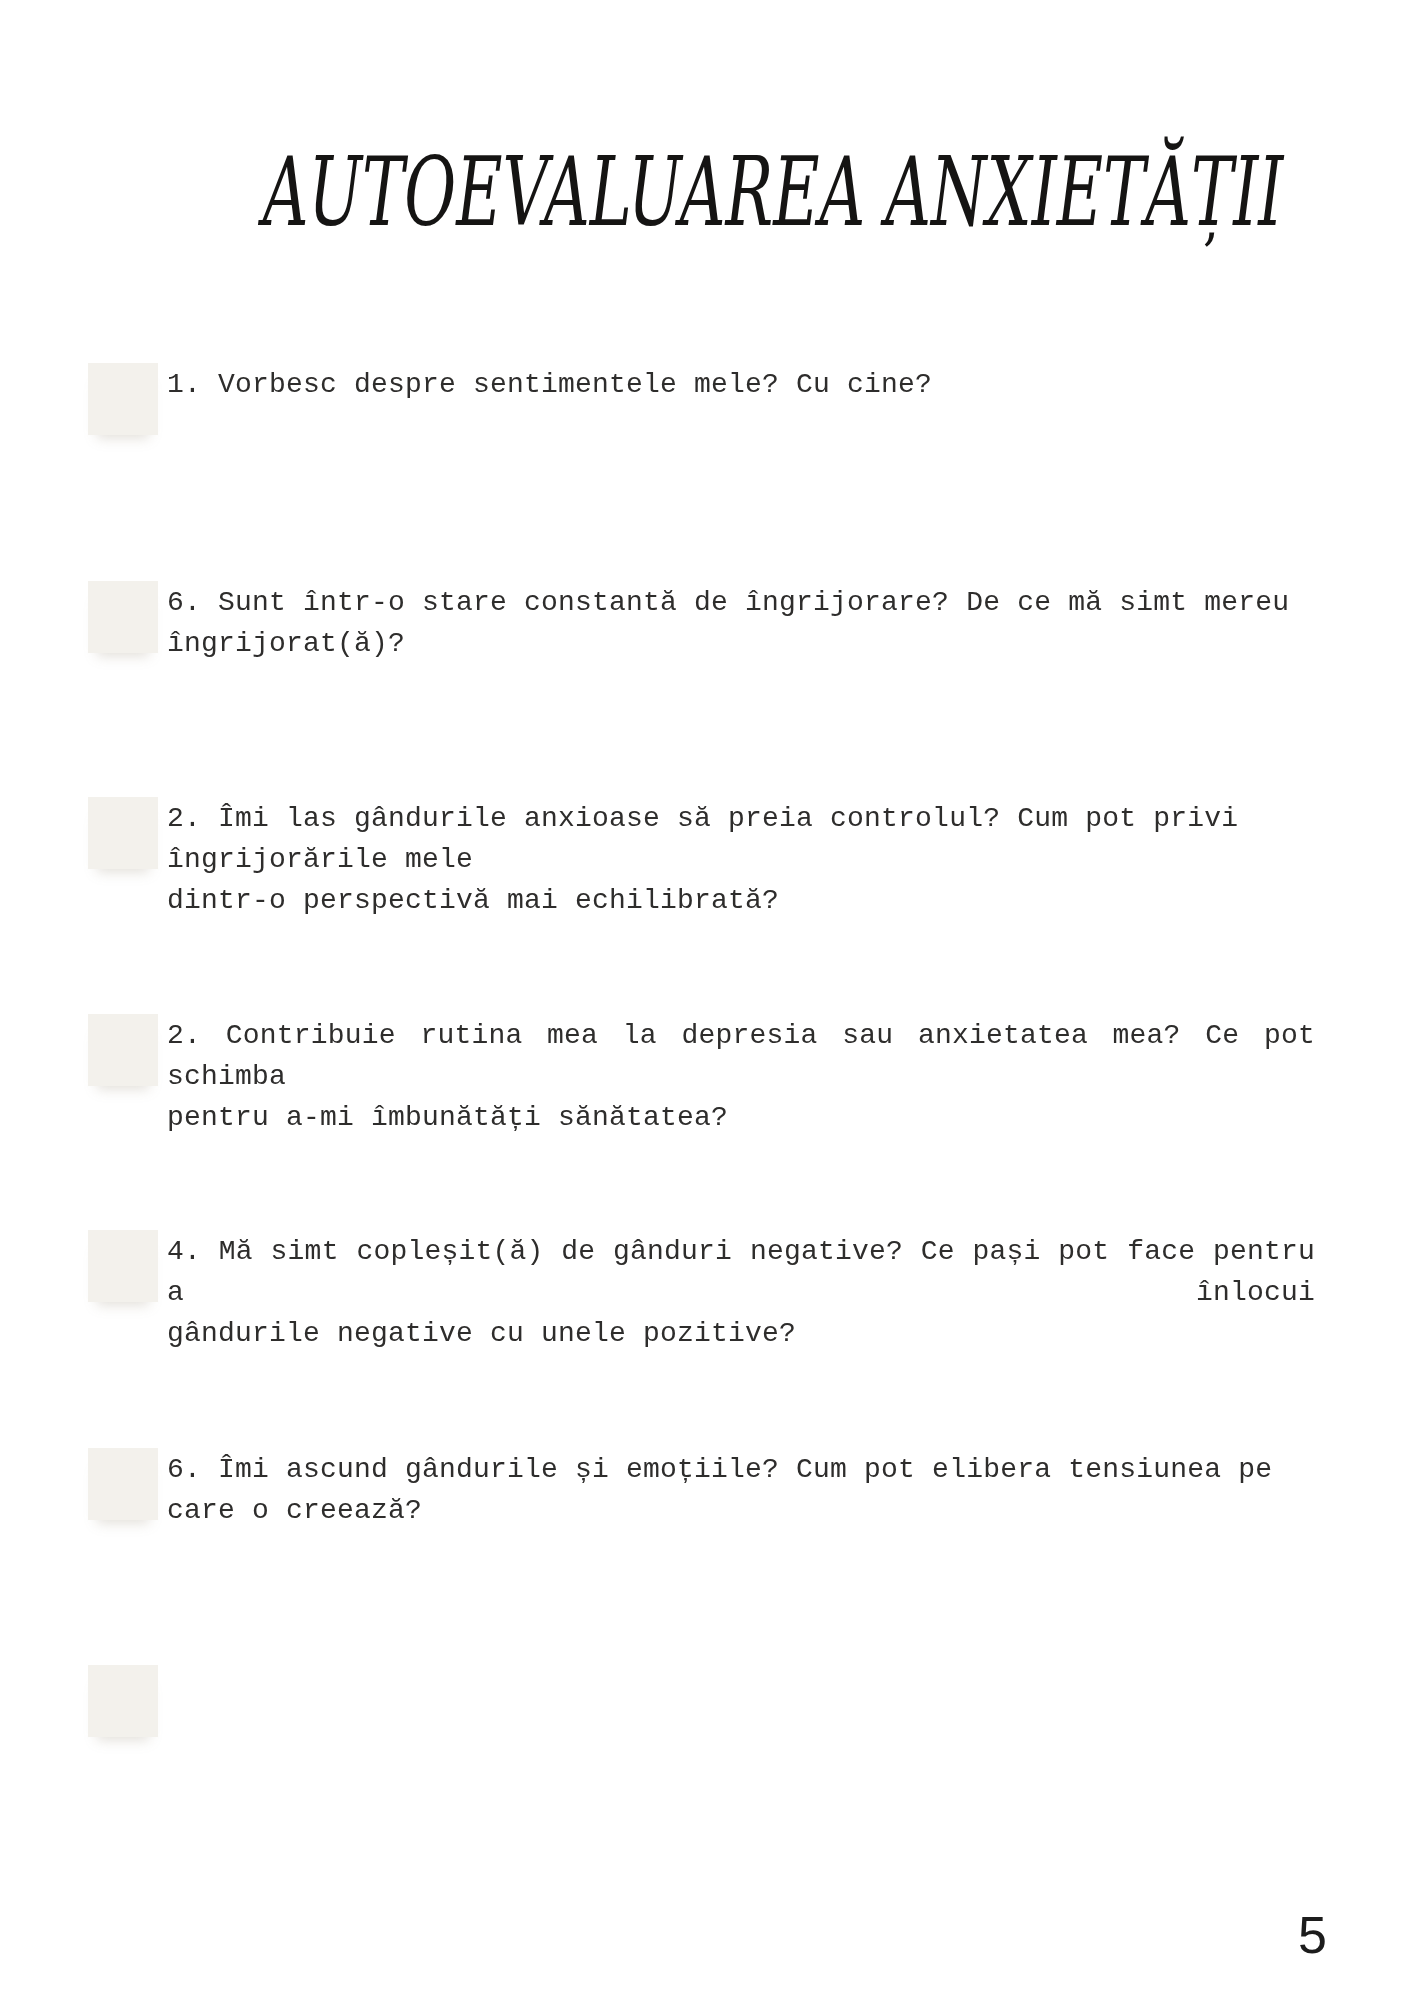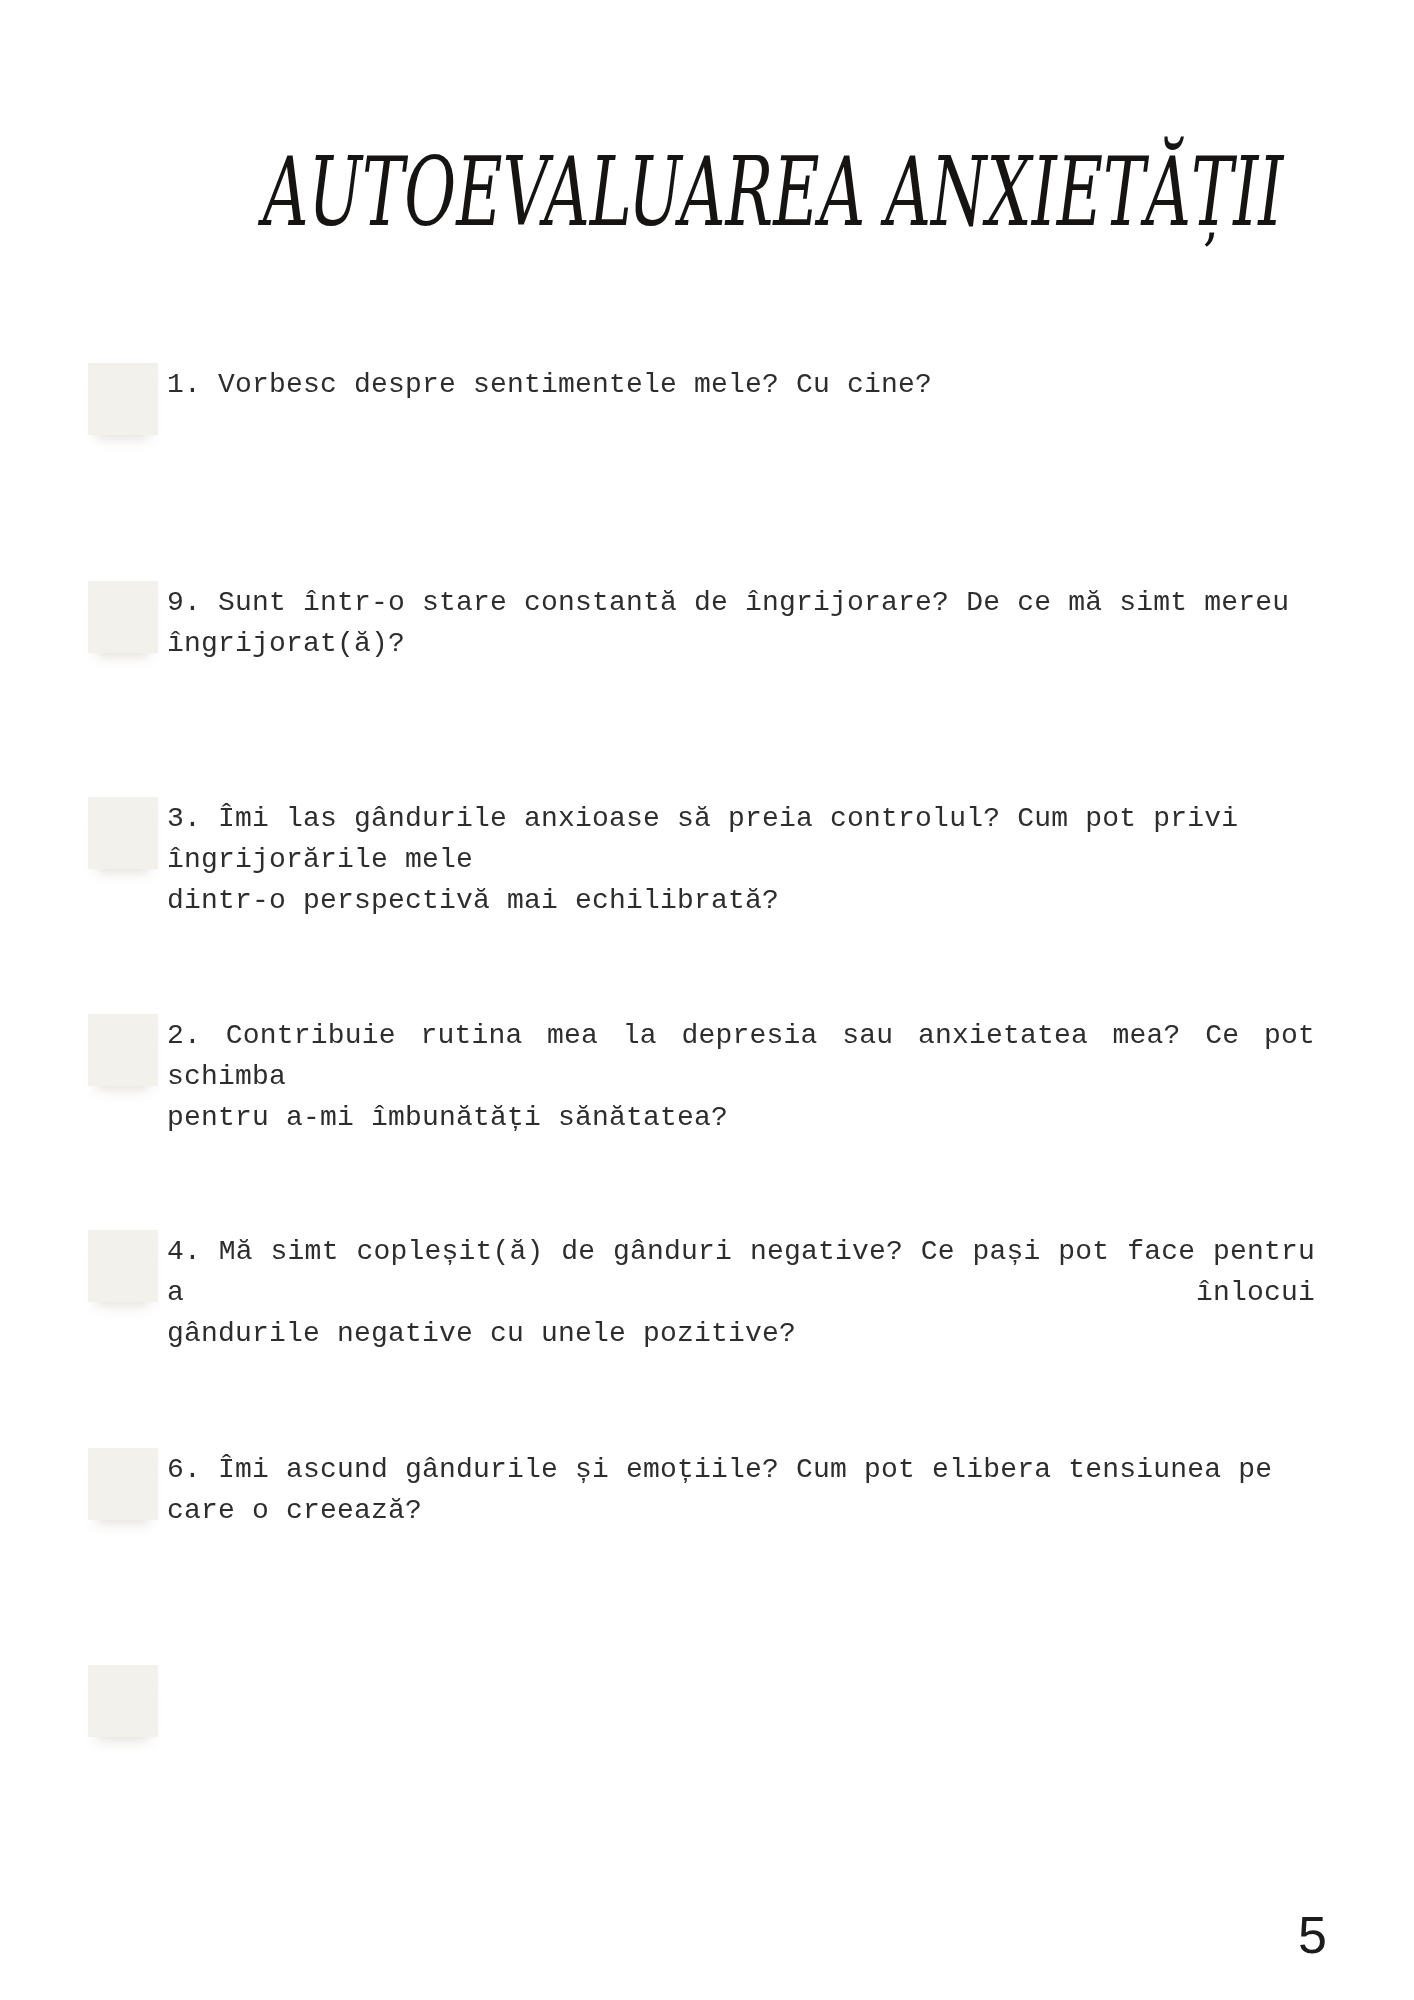--- a/index.html
+++ b/index.html
@@ -78,28 +78,28 @@
   <div class="q-row" style="top:363px">
     <div class="checkbox"></div>
     <div class="q-text">
       <div class="q-line">1. Vorbesc despre sentimentele mele? Cu cine?</div>
     </div>
   </div>
 
   <div class="q-row" style="top:581px">
     <div class="checkbox"></div>
     <div class="q-text">
-      <div class="q-line">9. Sunt într-o stare constantă de îngrijorare? De ce mă simt mereu îngrijorat(ă)?</div>
+      <div class="q-line">6. Sunt într-o stare constantă de îngrijorare? De ce mă simt mereu îngrijorat(ă)?</div>
     </div>
   </div>
 
   <div class="q-row" style="top:797px">
     <div class="checkbox"></div>
     <div class="q-text">
-      <div class="q-line">3. Îmi las gândurile anxioase să preia controlul? Cum pot privi îngrijorările mele</div>
+      <div class="q-line">2. Îmi las gândurile anxioase să preia controlul? Cum pot privi îngrijorările mele</div>
       <div class="q-line">dintr-o perspectivă mai echilibrată?</div>
     </div>
   </div>
 
   <div class="q-row" style="top:1014px">
     <div class="checkbox"></div>
     <div class="q-text">
       <div class="q-line justified">2. Contribuie rutina mea la depresia sau anxietatea mea? Ce pot schimba</div>
       <div class="q-line">pentru a-mi îmbunătăți sănătatea?</div>
     </div>

